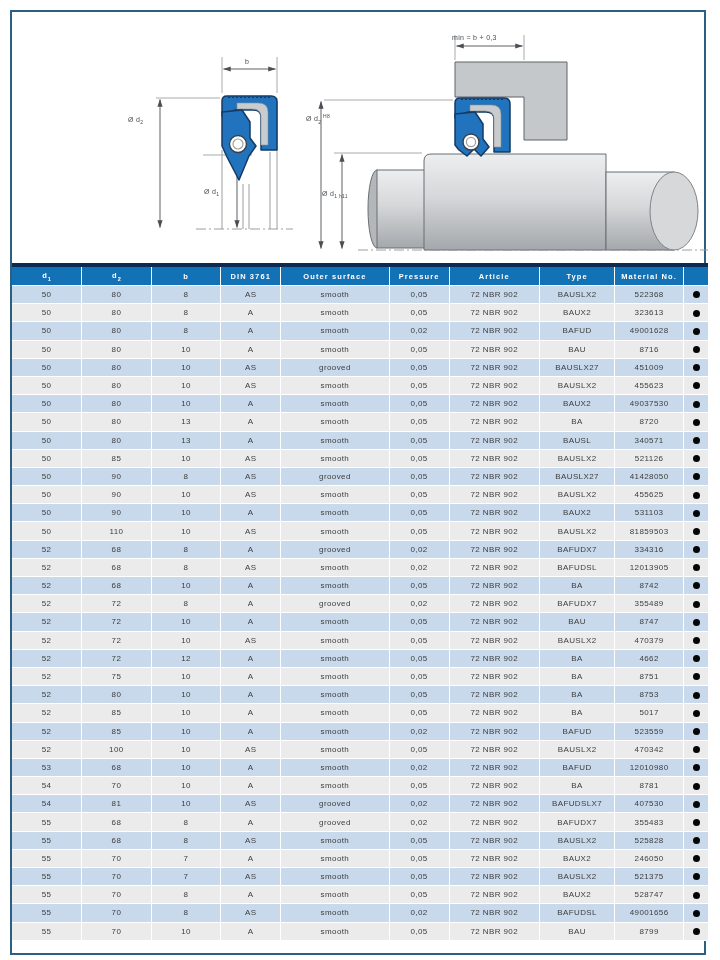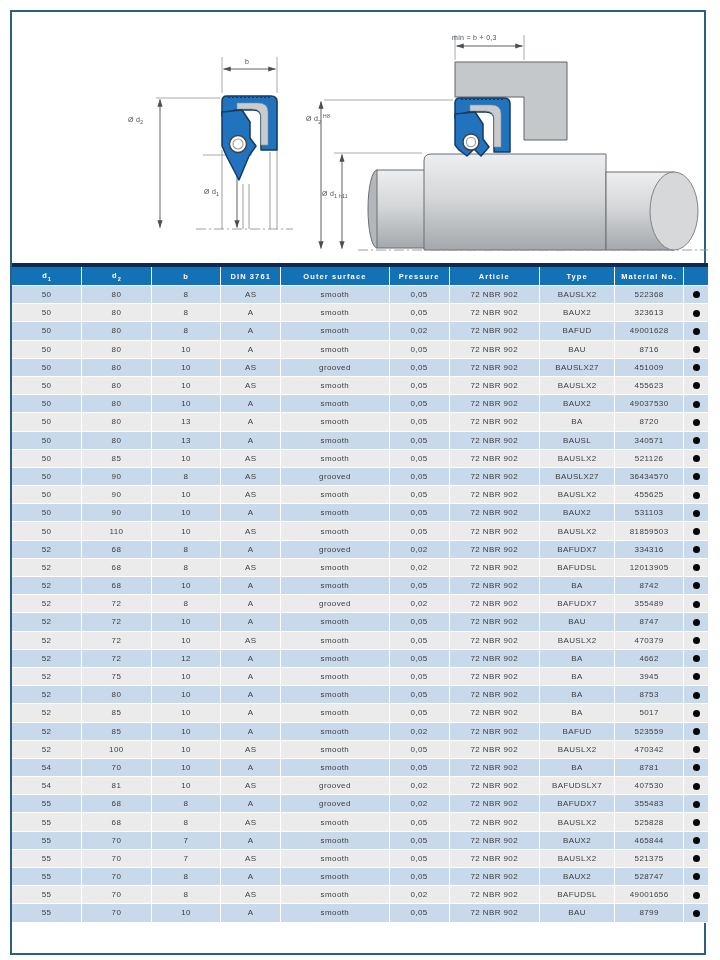--- a/index.html
+++ b/index.html
@@ -307,21 +307,21 @@
         </tr>
         <tr>
           <td>50</td>
           <td>90</td>
           <td>8</td>
           <td>AS</td>
           <td>grooved</td>
           <td>0,05</td>
           <td>72 NBR 902</td>
           <td>BAUSLX27</td>
-          <td>36434570</td>
+          <td>41428050</td>
           <td><span class="dot"></span></td>
         </tr>
         <tr>
           <td>50</td>
           <td>90</td>
           <td>10</td>
           <td>AS</td>
           <td>smooth</td>
           <td>0,05</td>
           <td>72 NBR 902</td>
@@ -439,21 +439,21 @@
         </tr>
         <tr>
           <td>52</td>
           <td>75</td>
           <td>10</td>
           <td>A</td>
           <td>smooth</td>
           <td>0,05</td>
           <td>72 NBR 902</td>
           <td>BA</td>
-          <td>3945</td>
+          <td>8751</td>
           <td><span class="dot"></span></td>
         </tr>
         <tr>
           <td>52</td>
           <td>80</td>
           <td>10</td>
           <td>A</td>
           <td>smooth</td>
           <td>0,05</td>
           <td>72 NBR 902</td>
@@ -488,20 +488,32 @@
         <tr>
           <td>52</td>
           <td>100</td>
           <td>10</td>
           <td>AS</td>
           <td>smooth</td>
           <td>0,05</td>
           <td>72 NBR 902</td>
           <td>BAUSLX2</td>
           <td>470342</td>
+          <td><span class="dot"></span></td>
+        </tr>
+        <tr>
+          <td>53</td>
+          <td>68</td>
+          <td>10</td>
+          <td>A</td>
+          <td>smooth</td>
+          <td>0,02</td>
+          <td>72 NBR 902</td>
+          <td>BAFUD</td>
+          <td>12010980</td>
           <td><span class="dot"></span></td>
         </tr>
         <tr>
           <td>54</td>
           <td>70</td>
           <td>10</td>
           <td>A</td>
           <td>smooth</td>
           <td>0,05</td>
           <td>72 NBR 902</td>
@@ -547,21 +559,21 @@
         </tr>
         <tr>
           <td>55</td>
           <td>70</td>
           <td>7</td>
           <td>A</td>
           <td>smooth</td>
           <td>0,05</td>
           <td>72 NBR 902</td>
           <td>BAUX2</td>
-          <td>465844</td>
+          <td>246050</td>
           <td><span class="dot"></span></td>
         </tr>
         <tr>
           <td>55</td>
           <td>70</td>
           <td>7</td>
           <td>AS</td>
           <td>smooth</td>
           <td>0,05</td>
           <td>72 NBR 902</td>

